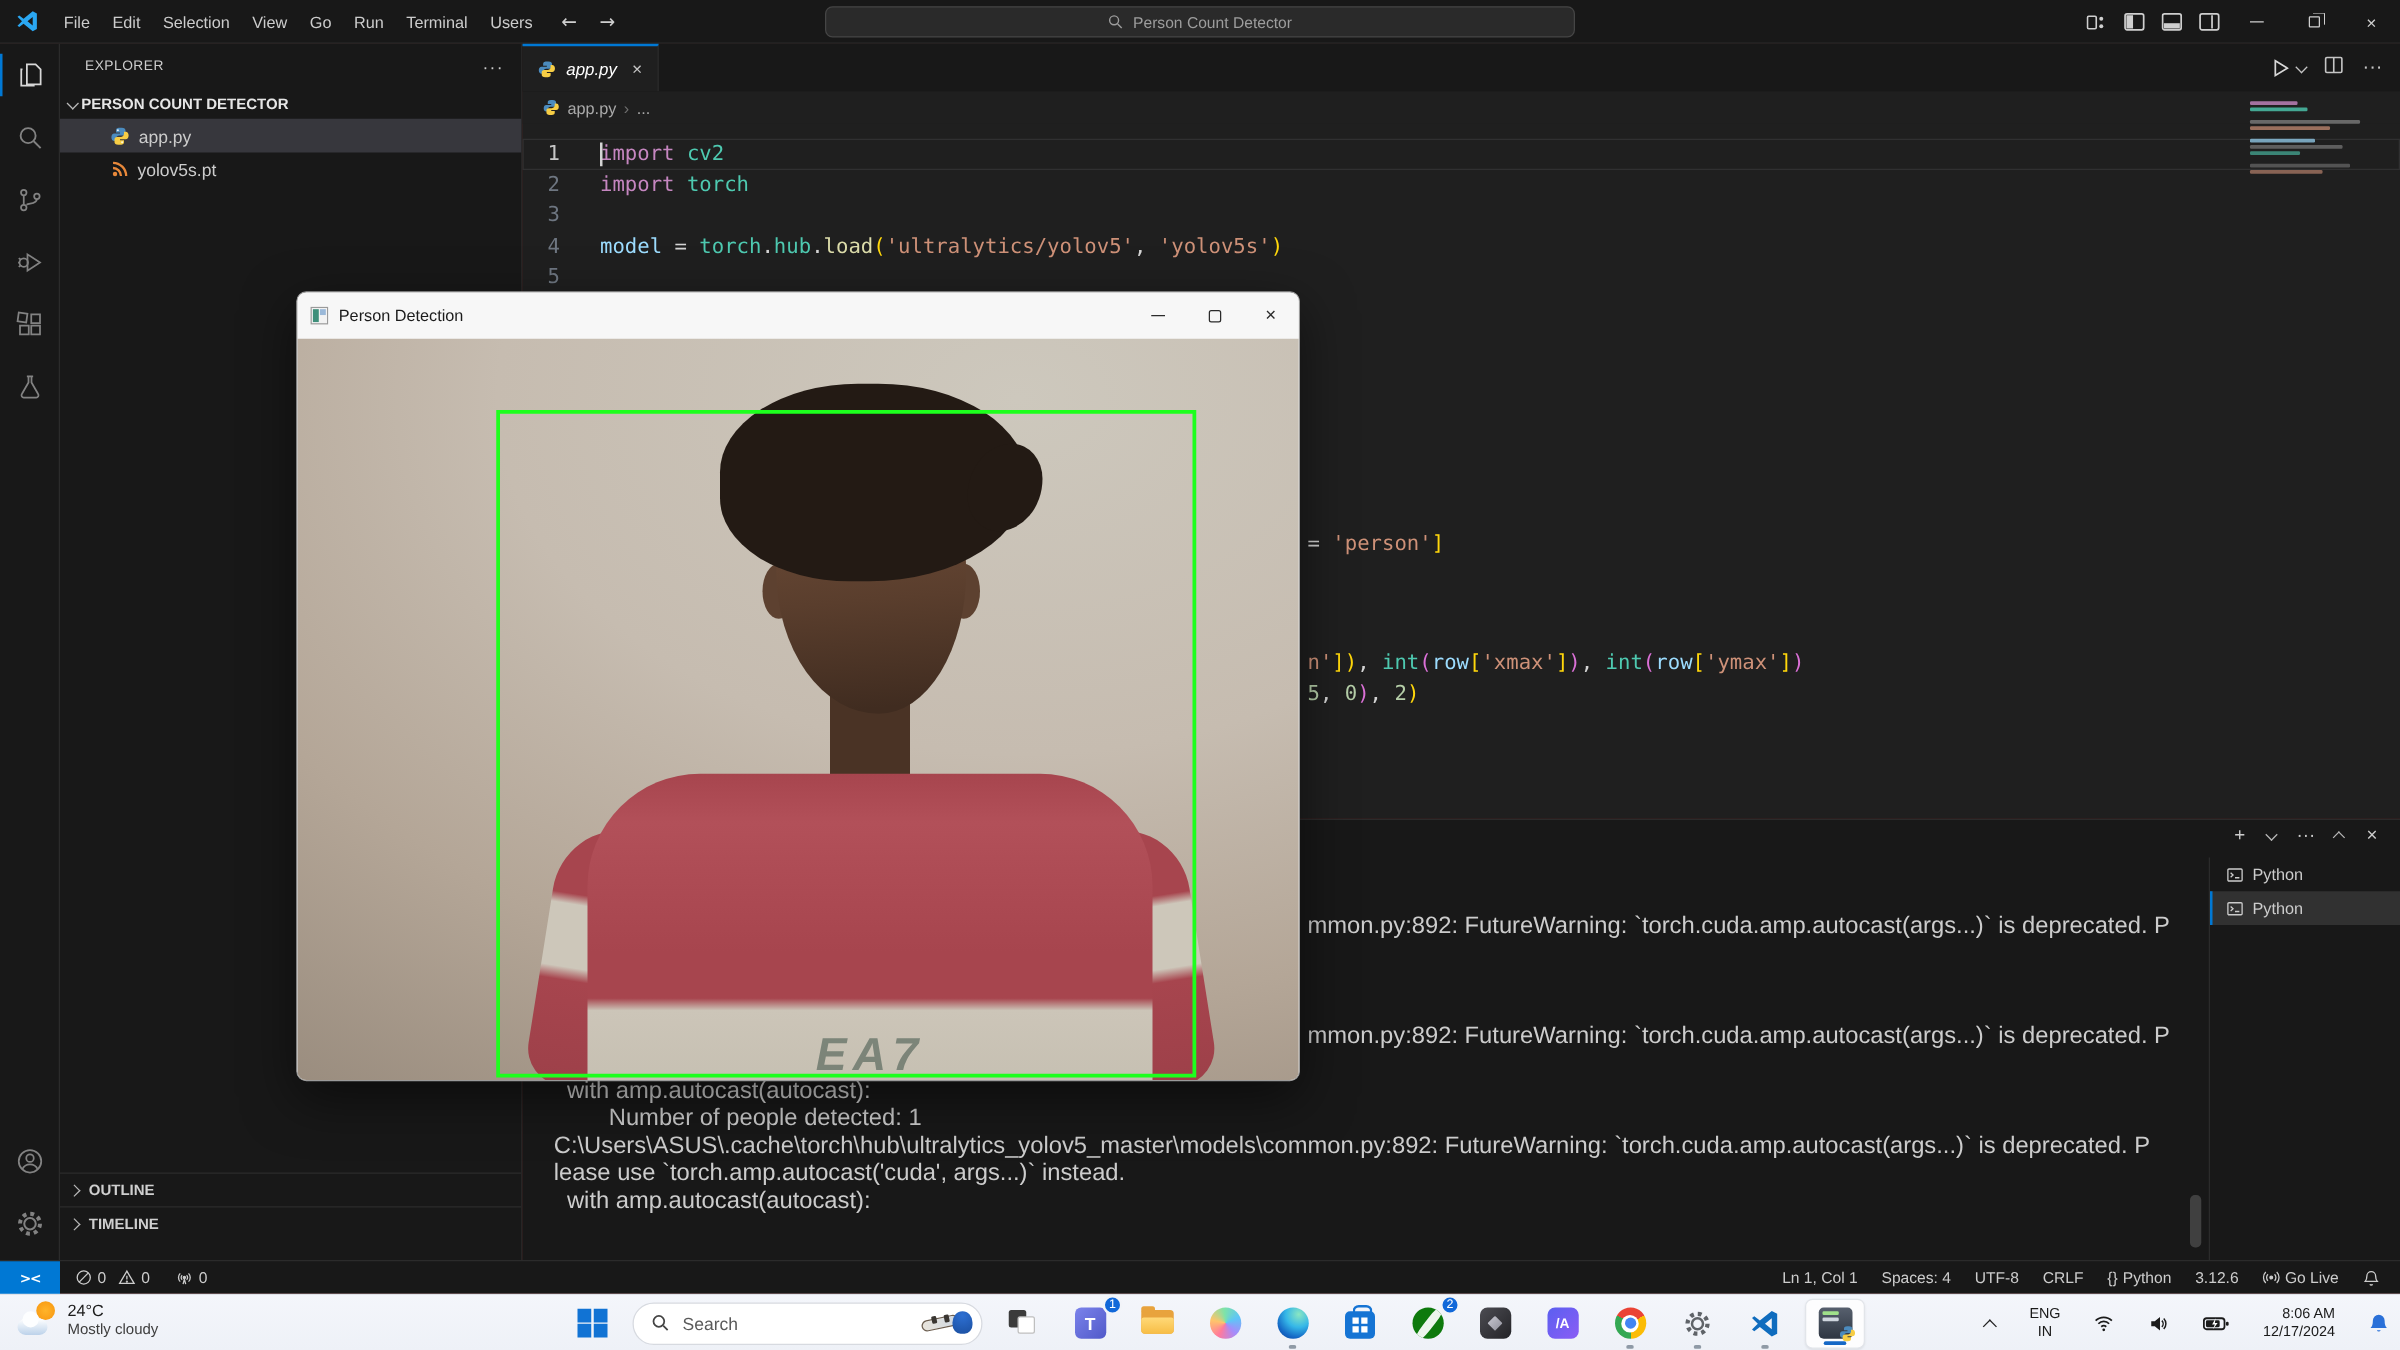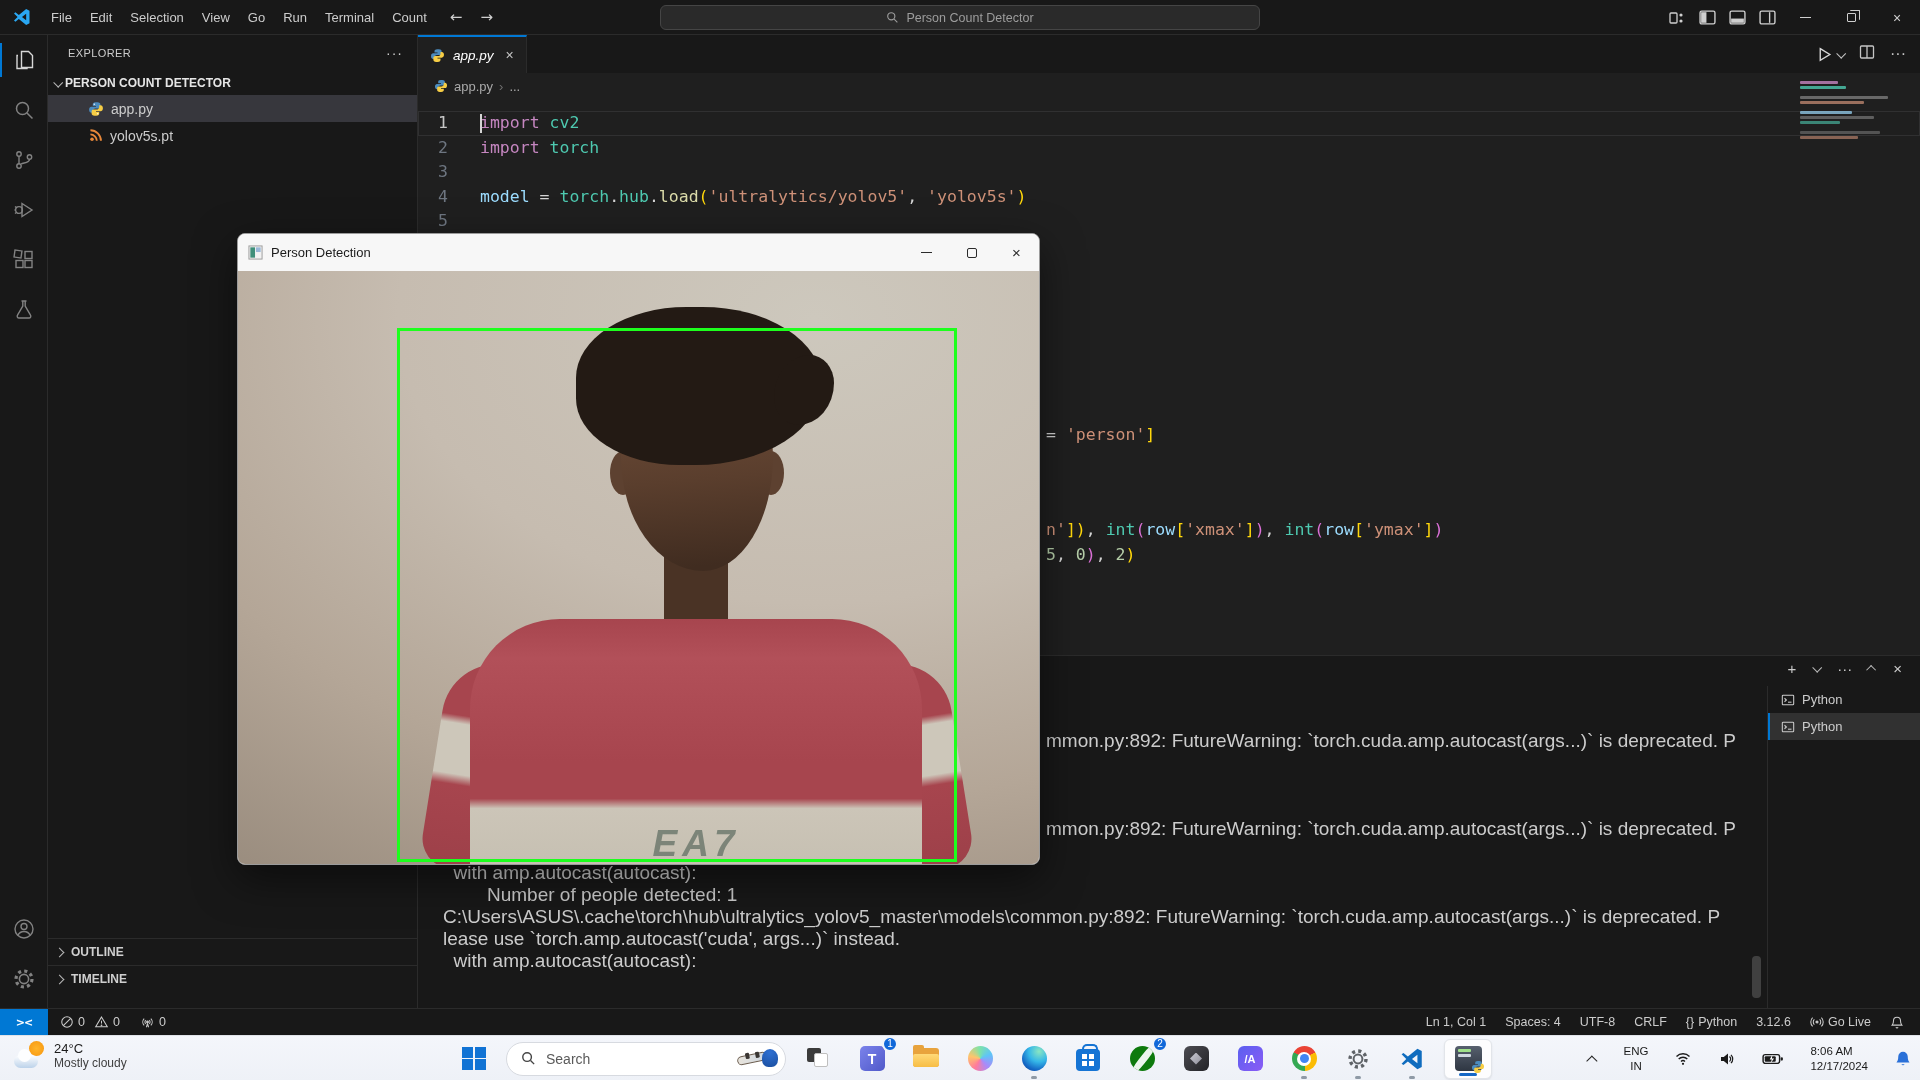--- a/index.html
+++ b/index.html
@@ -159,41 +159,41 @@
     background:conic-gradient(from -60deg,#ea4335 0deg 120deg,#fbbc05 120deg 240deg,#34a853 240deg 360deg); }
   .chrome::before { content:""; position:absolute; left:5.5px; top:5.5px; width:14px; height:14px; border-radius:50%; background:#fff; }
   .chrome::after { content:""; position:absolute; left:8px; top:8px; width:9px; height:9px; border-radius:50%; background:#4285f4; }
   .pyslot { width:48px; height:40px; background:#fdfdfe; border:1px solid #e2e5ea; border-radius:6px; box-shadow:0 1px 2px rgba(0,0,0,.08); }
   .pyslot::after { content:""; position:absolute; bottom:2px; left:50%; transform:translateX(-50%); width:18px; height:3px; border-radius:2px; background:#1668c6; }
   .pywin { position:relative; width:27px; height:25px; background:linear-gradient(180deg,#57606e,#2e3642); border-radius:4px; }
   .pywin::before { content:""; position:absolute; left:3px; top:3px; width:13px; height:3px; background:#9fe08a; border-radius:1px; box-shadow:0 5px 0 #cfd6df; }
   .tray { position:absolute; right:8px; top:0; height:45px; display:flex; align-items:center; gap:26px; }
   .tray .chev-up { width:8px; height:8px; border-left:1.6px solid #222; border-top:1.6px solid #222; transform:rotate(45deg) translateY(3px); }
   .lang { text-align:center; font-size:11.5px; color:#1a1a1a; line-height:1.25; }
-  .dt { font-size:11.5px; color:#1a1a1a; line-height:1.3; }
+  .dt { text-align:right; font-size:11.5px; color:#1a1a1a; line-height:1.3; }
   .tray-bell { width:18px; height:18px; }
 </style>
 </head>
 <body>
 
 <div class="screen">
 
   <div class="titlebar">
     <svg class="vscode-logo" viewBox="0 0 24 24">
       <path d="M17 2.5 21 4.6v14.8L17 21.5 8.2 14.4l-4.1 3.2-1.7-1.3L6.7 12 2.4 7.7l1.7-1.3 4.1 3.2L17 2.5zM17 8 l-5 4 5 4z" fill="#2aa7f2"></path>
     </svg>
     <div style="display:flex">
         <span class="menu-item">File</span>
         <span class="menu-item">Edit</span>
         <span class="menu-item">Selection</span>
         <span class="menu-item">View</span>
         <span class="menu-item">Go</span>
         <span class="menu-item">Run</span>
         <span class="menu-item">Terminal</span>
-        <span class="menu-item">Count</span>
+        <span class="menu-item">Users</span>
       </div>
     <div class="nav-arrows">
       <span>←</span>
       <span>→</span>
     </div>
     <div class="cmd-center">
       <svg width="13" height="13" viewBox="0 0 16 16">
         <circle cx="6.5" cy="6.5" r="4.4" fill="none" stroke="#9d9d9d" stroke-width="1.4"></circle>
         <line x1="10" y1="10" x2="14" y2="14" stroke="#9d9d9d" stroke-width="1.4"></line>
       </svg>

